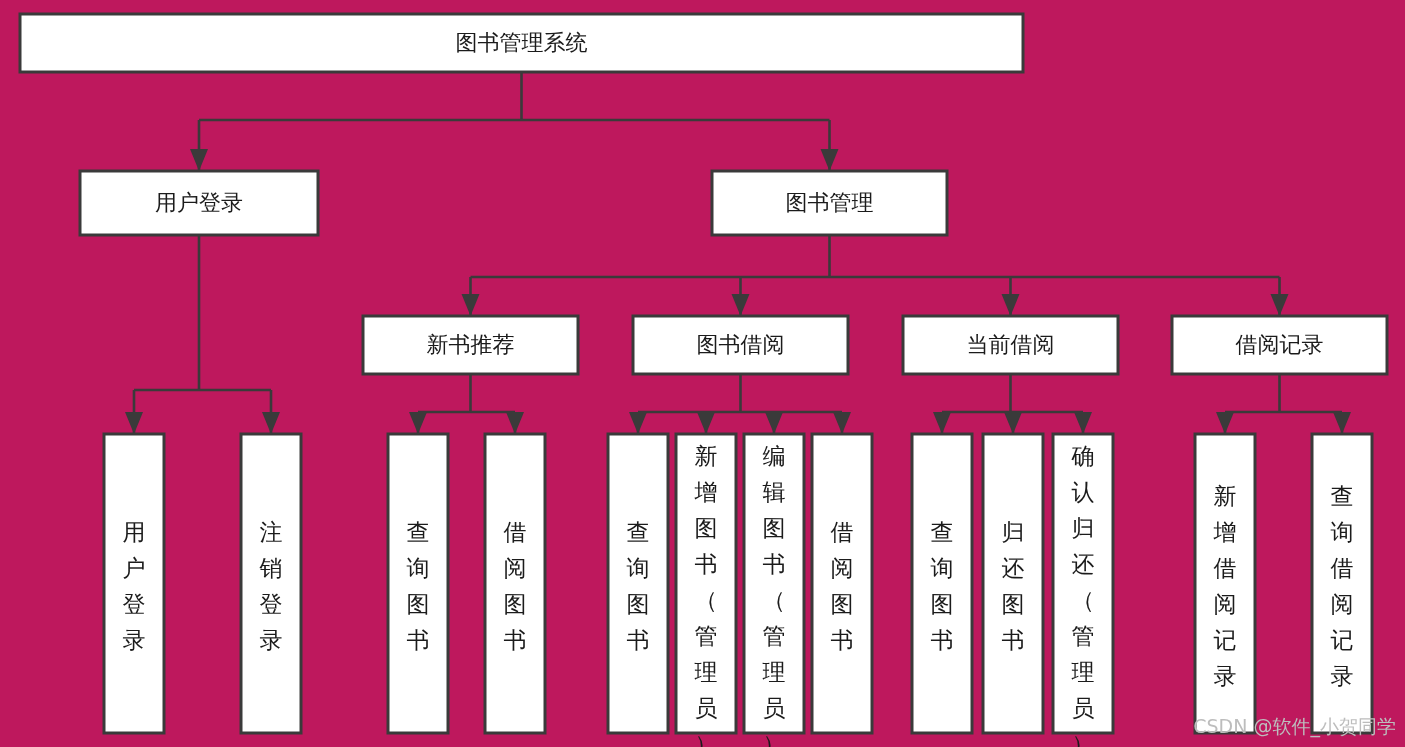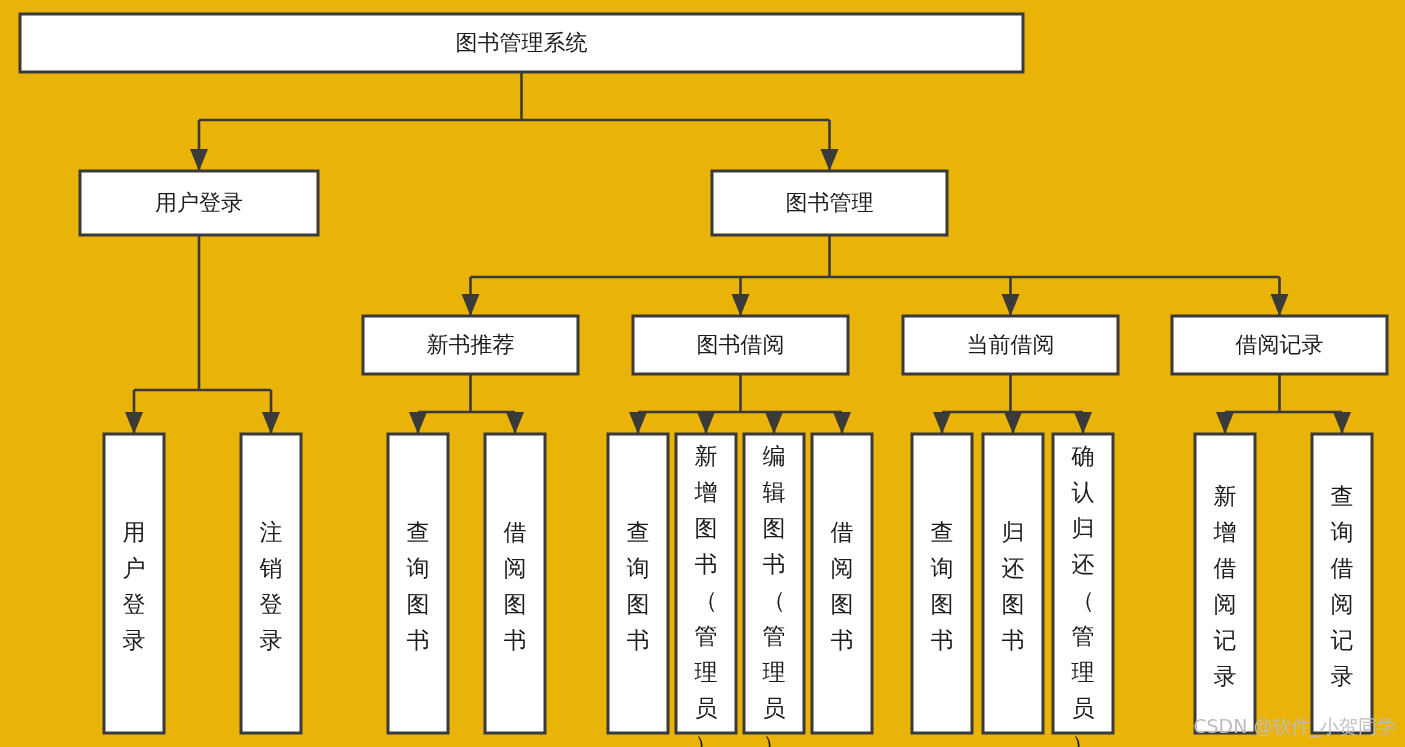--- a/index.html
+++ b/index.html
@@ -11,21 +11,21 @@
   body {
     width: 1405px;
     height: 747px;
     font-family: "DejaVu Sans", "Liberation Sans", sans-serif;
     overflow: hidden;
   }
   #diagram-root {
     position: relative;
     width: 1405px;
     height: 747px;
-    background: #eab308;
+    background: #be185d;
   }
   svg.diagram-canvas {
     position: absolute;
     top: 0;
     left: 0;
     width: 1405px;
     height: 747px;
     display: block;
   }
   .node-box {

